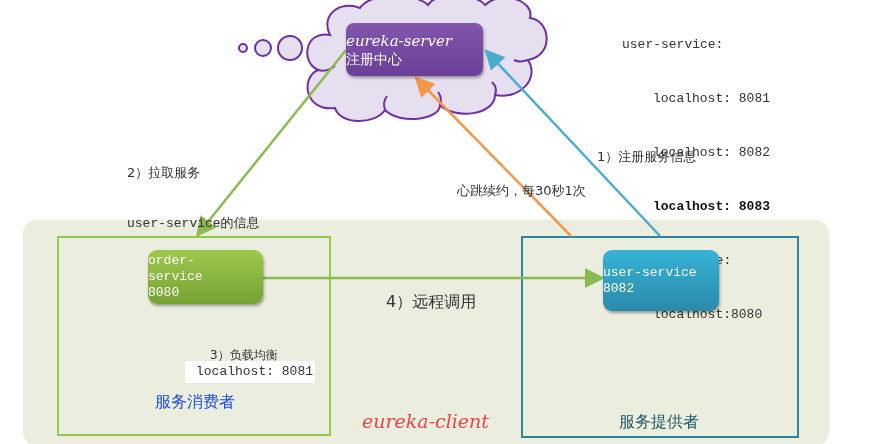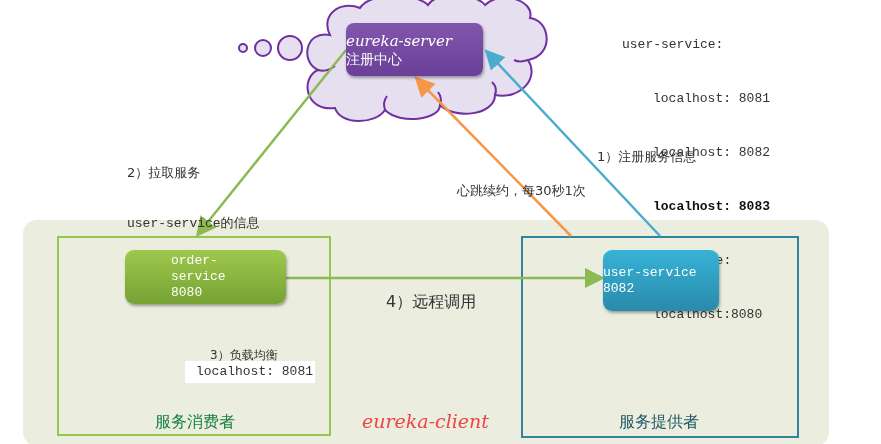--- a/index.html
+++ b/index.html
@@ -10,21 +10,21 @@
   .client-area { left:23px; top:220px; width:806px; height:226px; background:#ebeedf; border-radius:14px; }
   .consumer-box { left:57px; top:236px; width:274px; height:200px; border:2px solid #92c84e; box-sizing:border-box; }
   .provider-box { left:521px; top:236px; width:278px; height:202px; border:2px solid #31849b; box-sizing:border-box; }
   .node { color:#ffffff; text-align:left; border-radius:9px; box-shadow:1px 2px 3px rgba(0,0,0,0.35);
           font-family:"Liberation Mono", "DejaVu Sans Mono", monospace; font-size:13px; line-height:16px;
           display:flex; flex-direction:column; justify-content:center; }
   .server-node { left:346px; top:23px; width:137px; height:53px;
                  background:linear-gradient(#8256ad,#6a3f97); border-radius:8px; font-family:"DejaVu Serif", serif; }
   .server-node .t1 { font-style:italic; font-size:15px; line-height:18px; font-family:"DejaVu Serif", serif; }
   .server-node .t2 { font-size:14px; line-height:18px; font-family:"DejaVu Sans", sans-serif; }
-  .order-node { left:125px; top:250px; width:115px; height:54px; background:linear-gradient(#9ec84c,#76a234);padding-left:46px; }
+  .order-node { left:148px; top:250px; width:115px; height:54px; background:linear-gradient(#9ec84c,#76a234); }
   .user-node { left:603px; top:250px; width:116px; height:61px; background:linear-gradient(#36b3d6,#2a8aab); }
   .mono { font-family:"Liberation Mono", "DejaVu Sans Mono", monospace; font-size:13px; color:#333; line-height:18px; white-space:pre; }
   .cjk { font-family:"DejaVu Sans", sans-serif; font-size:13px; color:#333; white-space:pre; }
   .registry { left:578px; top:0px;margin-left:44px; }
   .registry div { height:18px; }
   .bold { font-weight:bold; color:#111; }
   .lb-box { left:185px; top:361px; width:130px; height:22px; background:#ffffff; }
   .group-label { font-size:16px; }
 </style>
 </head>
@@ -111,15 +111,15 @@
   <div>order-</div>
   <div>service</div>
   <div>8080</div>
 </div>
 
 <div class="abs node user-node">
   <div>user-service</div>
   <div>8082</div>
 </div>
 
-<div class="abs cjk group-label" style="left:155px; top:412px; color:#15803d;">服务消费者</div>
+<div class="abs cjk group-label" style="left:155px; top:392px; color:#1d4ed8;">服务消费者</div>
 <div class="abs cjk group-label" style="left:619px; top:412px; color:#215968;">服务提供者</div>
 <div class="abs" style="left:362px; top:410px; color:#ef4444; font-family:'DejaVu Serif', serif; font-style:italic; font-size:19px;">eureka-client</div>
 
 </body></html>

